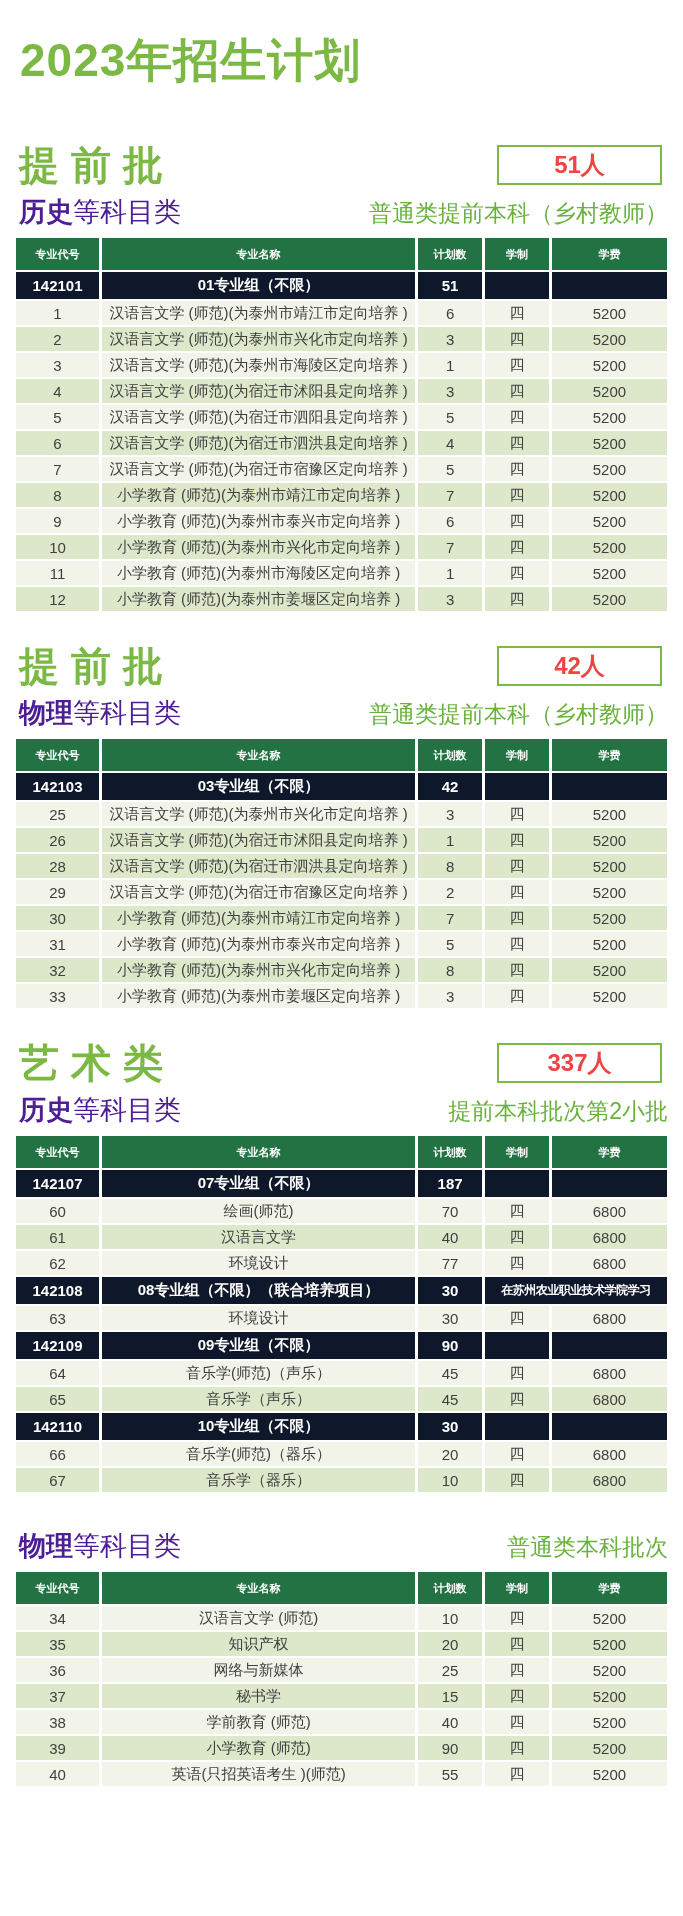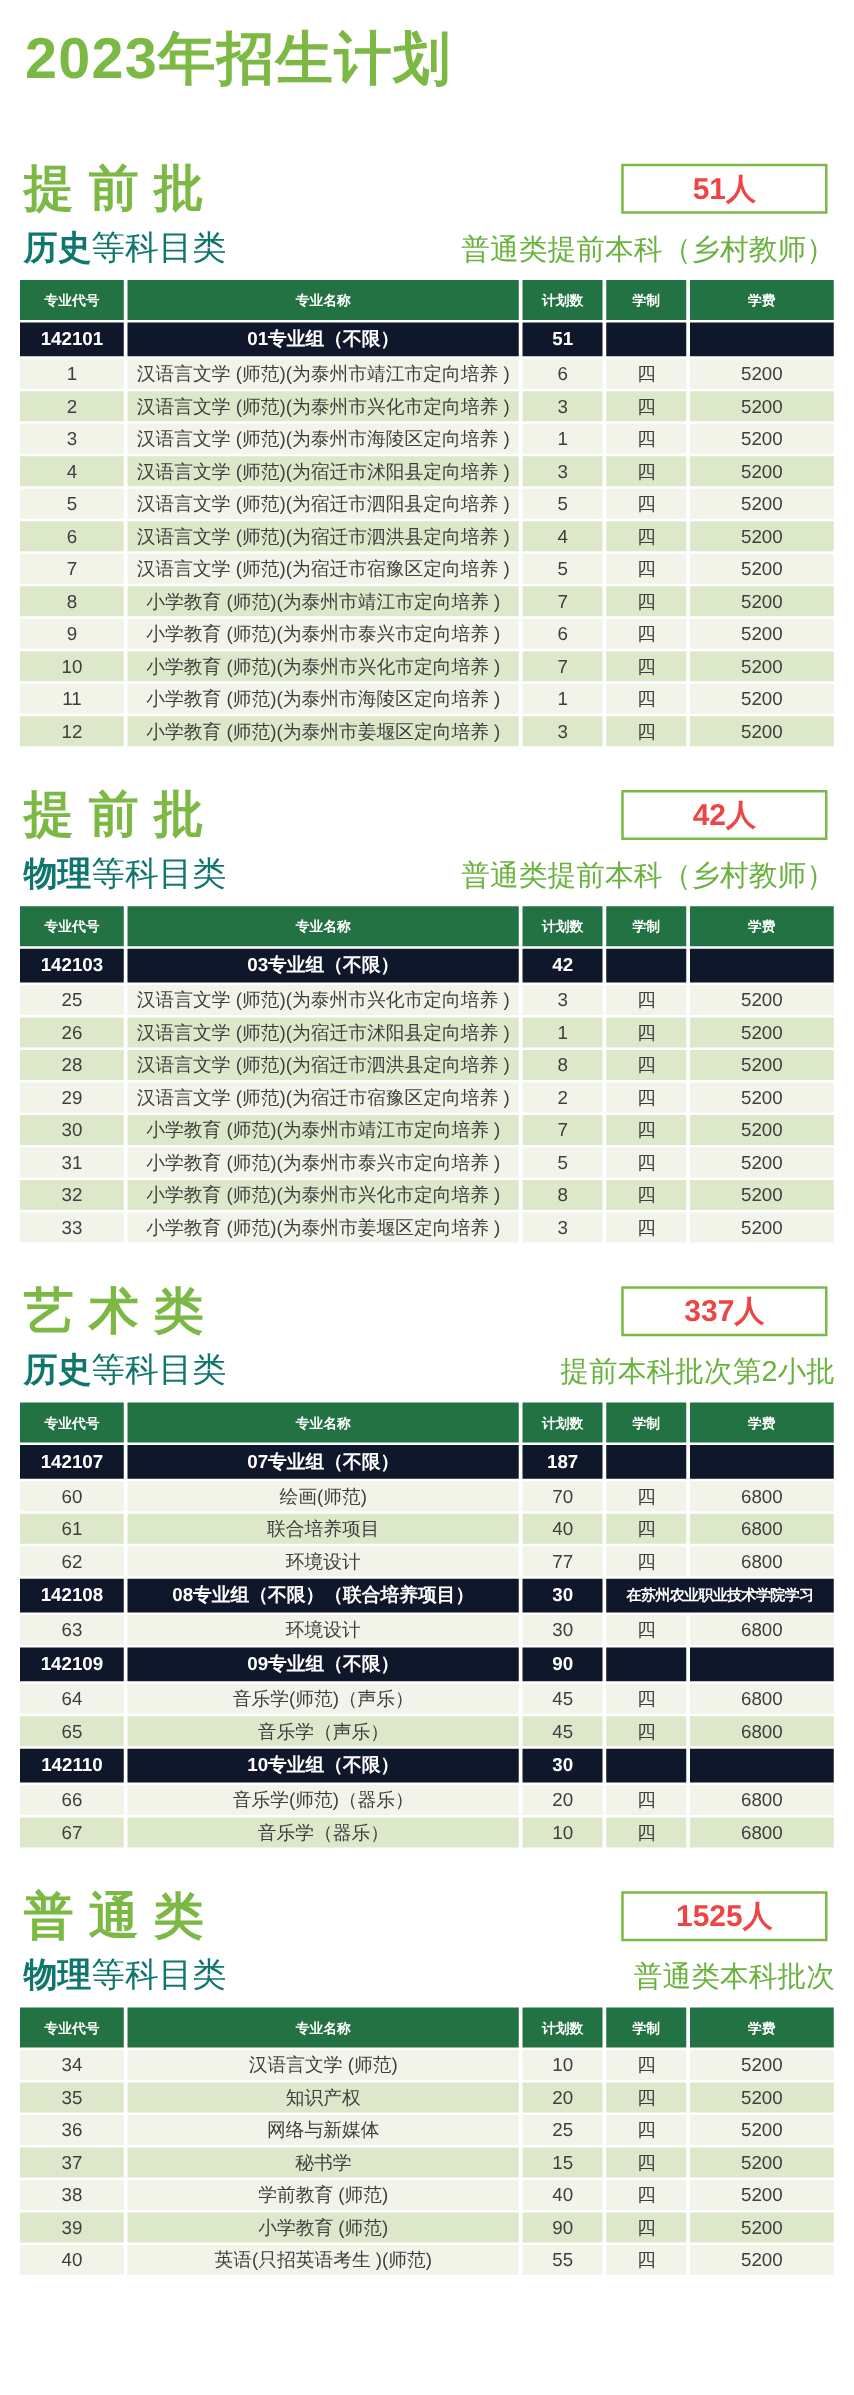--- a/index.html
+++ b/index.html
@@ -4,21 +4,21 @@
 <style>
   html,body{margin:0;padding:0;background:#ffffff;}
   body{
     width:683px;
     font-family:"Liberation Sans","DejaVu Sans",sans-serif;
     color:#3f3f3f;
     -webkit-font-smoothing:antialiased;
   }
   .page{width:683px;overflow:hidden;background:#fff;}
   .page-title{
-    margin:16px 0 52px 20px;
+    margin:30px 0 52px 20px;
     font-size:46px;
     line-height:60px;
     font-weight:bold;
     color:#7cb944;
     letter-spacing:1px;
   }
   section{margin:0 13px;}
   section + section{margin-top:30px;}
   .sec-head{
     display:flex;justify-content:space-between;align-items:center;
@@ -34,21 +34,21 @@
     width:165px;height:40px;
     border:2px solid #7cb944;
     color:#ef4444;font-size:24px;font-weight:bold;
     display:flex;align-items:center;justify-content:center;
     margin-right:8px;background:#fff;
   }
   .sec-sub{
     display:flex;justify-content:space-between;align-items:baseline;
     padding:4px 2px 2px 6px;height:36px;
   }
-  .subject{font-size:27px;color:#0f766e;font-weight:normal;}
+  .subject{font-size:27px;color:#4c1d95;font-weight:normal;}
   .subject b{font-weight:bold;}
   .batch{font-size:23px;color:#69b23e;}
   table.plan{
     width:100%;
     border-collapse:separate;
     border-spacing:3px 2px;
     table-layout:fixed;
     margin-top:4px;
   }
   table.plan th{
@@ -325,21 +325,21 @@
             </tr>
             <tr class="light">
               <td>60</td>
               <td>绘画(师范)</td>
               <td>70</td>
               <td>四</td>
               <td>6800</td>
             </tr>
             <tr class="dark">
               <td>61</td>
-              <td>联合培养项目</td>
+              <td>汉语言文学</td>
               <td>40</td>
               <td>四</td>
               <td>6800</td>
             </tr>
             <tr class="light">
               <td>62</td>
               <td>环境设计</td>
               <td>77</td>
               <td>四</td>
               <td>6800</td>
@@ -396,24 +396,20 @@
               <td>67</td>
               <td>音乐学（器乐）</td>
               <td>10</td>
               <td>四</td>
               <td>6800</td>
             </tr>
           </tbody>
         </table>
       </section>
       <section>
-        <div class="sec-head">
-          <h2 class="sec-heading">普通类</h2>
-          <div class="badge">1525人</div>
-        </div>
         <div class="sec-sub">
           <div class="subject"><b>物理</b><span>等科目类</span></div>
           <div class="batch">普通类本科批次</div>
         </div>
         <table class="plan">
           <colgroup>
             <col style="width: 13%;">
             <col style="width: 49%;">
             <col style="width: 10%;">
             <col style="width: 10%;">

